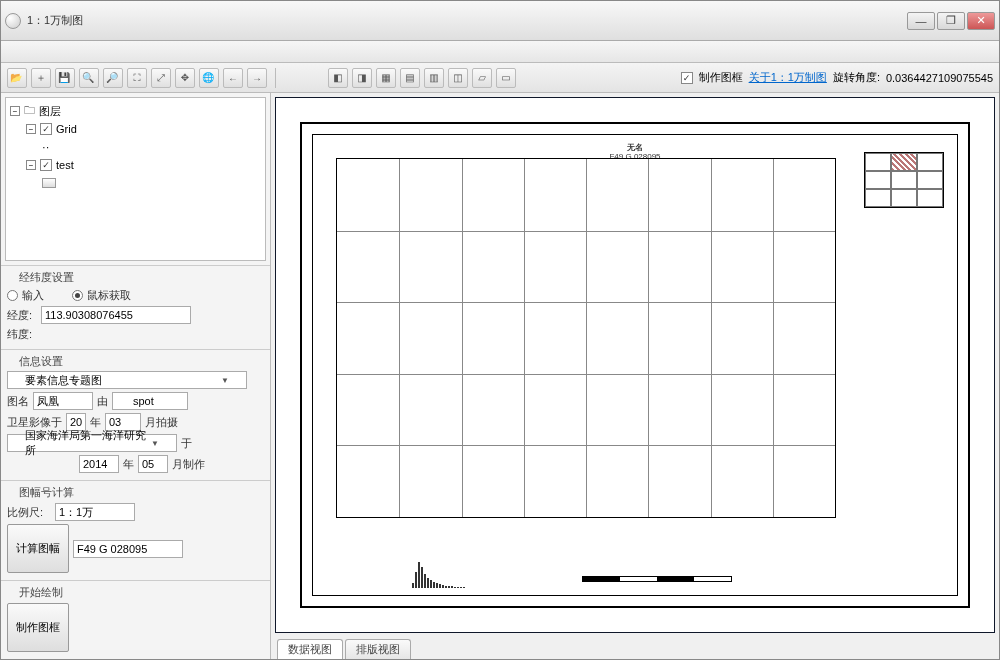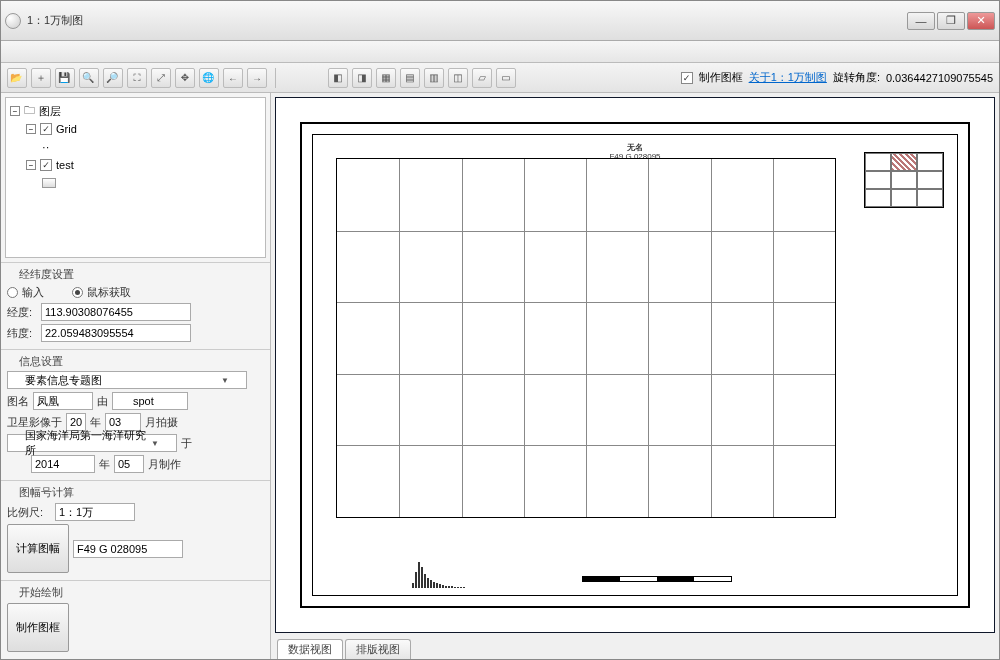--- a/index.html
+++ b/index.html
@@ -147,21 +147,20 @@
           <span style="width:20px"></span>
           <span class="radio sel"></span>
             <label>鼠标获取</label>
         </div>
         <div class="row">
           <label style="width:30px">经度:</label>
           <input type="text" class="fld" style="width: 150px;" value="113.90308076455">
         </div>
         <div class="row">
           <label style="width:30px">纬度:</label>
-          <input type="text" class="fld" style="width: 150px;" value="22.059483095554">
         </div>
       </div>
 
       <div class="panel">
         <div class="hdr">信息设置</div>
         <div class="dd" style="width:240px">
             <span>要素信息专题图</span>
             <span class="car">▼</span>
           </div>
         <div class="row">
@@ -179,21 +178,21 @@
         </div>
         <div class="row">
           <div class="dd" style="width:170px">
               <span>国家海洋局第一海洋研究所</span>
               <span class="car">▼</span>
             </div>
           <label>于</label>
         </div>
         <div class="row">
           <span style="width:20px"></span>
-          <input type="text" class="fld" style="width: 64px;" value="2014">
+          <input type="text" class="fld" style="width: 40px; margin-left: 48px;" value="2014">
           <label>年</label>
           <input type="text" class="fld" style="width: 30px;" value="05">
           <label>月制作</label>
         </div>
       </div>
 
       <div class="panel">
         <div class="hdr">图幅号计算</div>
         <div class="row">
           <label style="width:44px">比例尺:</label>

